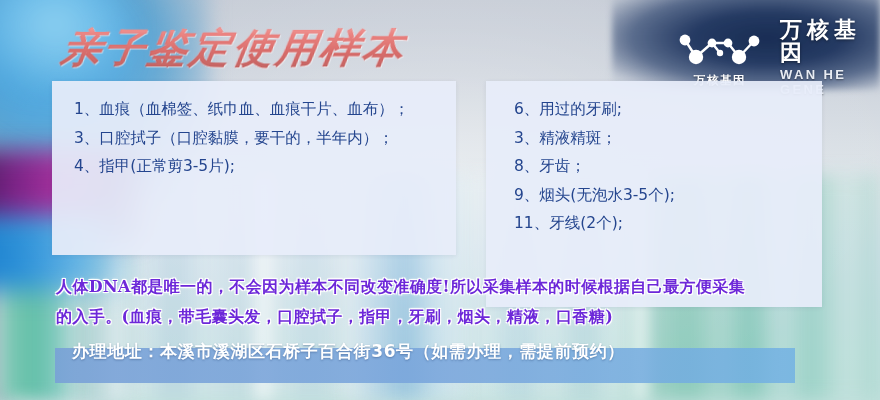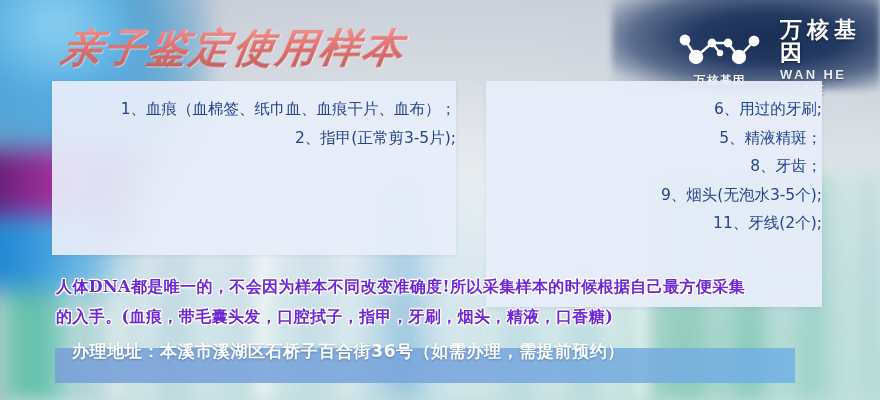--- a/index.html
+++ b/index.html
@@ -207,21 +207,20 @@
 
   .panel-inner { padding:14px 0 0 22px; }
   .panel-right .panel-inner { padding-left:28px; }
 
   .sample-item {
     font-family:"DejaVu Sans","Liberation Sans",sans-serif;
     font-size:15.5px;
     color:#24458e;
     line-height:28.5px;
     white-space:nowrap;
-    text-align:right;
   }
 
   
   .note {
     position:absolute; left:56px; top:272px; width:800px;
     font-family:"DejaVu Serif","Liberation Serif",serif;
     font-size:16px; font-weight:bold;
     color:#6d28d9;
     line-height:30px;
     letter-spacing:.4px;
@@ -296,28 +295,29 @@
       <div class="logo-words">
         <div class="logo-cn">万核基因</div>
         <div class="logo-en">WAN HE GENE</div>
       </div>
     </div>
   </div>
 
   <div class="panel panel-left">
     <div class="panel-inner">
       <div class="sample-item">1、血痕（血棉签、纸巾血、血痕干片、血布）；</div>
-      <div class="sample-item">2、指甲(正常剪3-5片);</div>
+      <div class="sample-item">3、口腔拭子（口腔黏膜，要干的，半年内）；</div>
+      <div class="sample-item">4、指甲(正常剪3-5片);</div>
     </div>
   </div>
 
   <div class="panel panel-right">
     <div class="panel-inner">
       <div class="sample-item">6、用过的牙刷;</div>
-      <div class="sample-item">5、精液精斑；</div>
+      <div class="sample-item">3、精液精斑；</div>
       <div class="sample-item">8、牙齿；</div>
       <div class="sample-item">9、烟头(无泡水3-5个);</div>
       <div class="sample-item">11、牙线(2个);</div>
     </div>
   </div>
 
   <div class="note">
     <div>人体DNA都是唯一的，不会因为样本不同改变准确度!所以采集样本的时候根据自己最方便采集</div>
     <div>的入手。(血痕，带毛囊头发，口腔拭子，指甲，牙刷，烟头，精液，口香糖)</div>
   </div>

